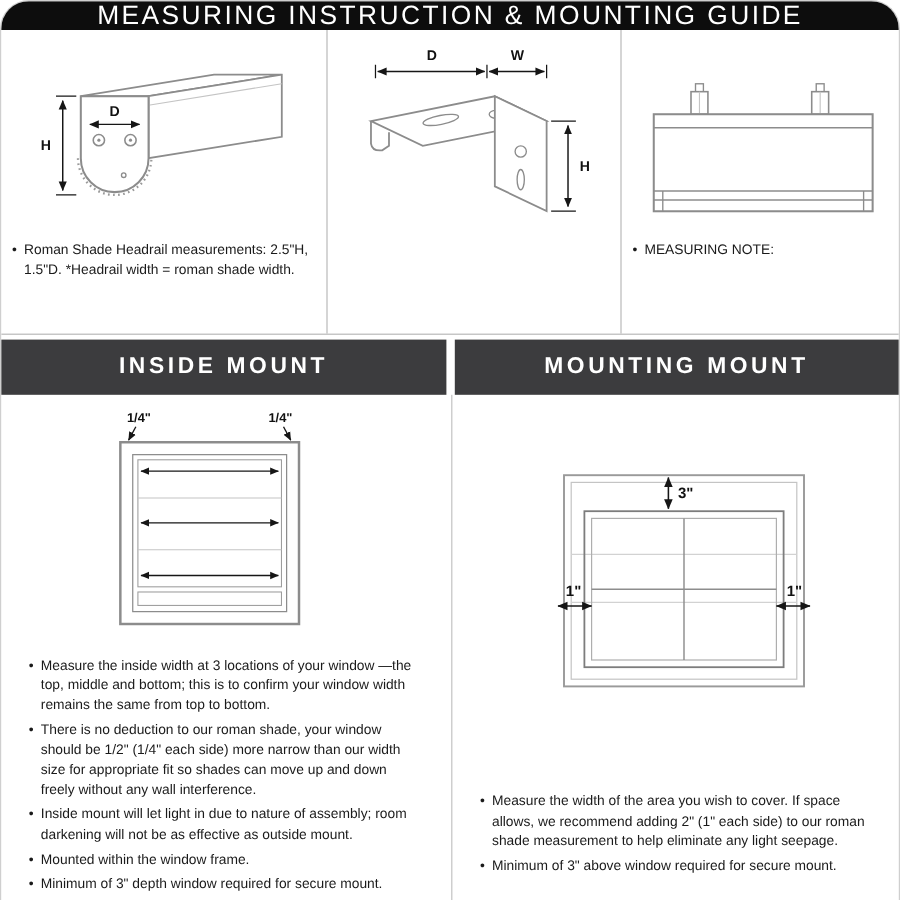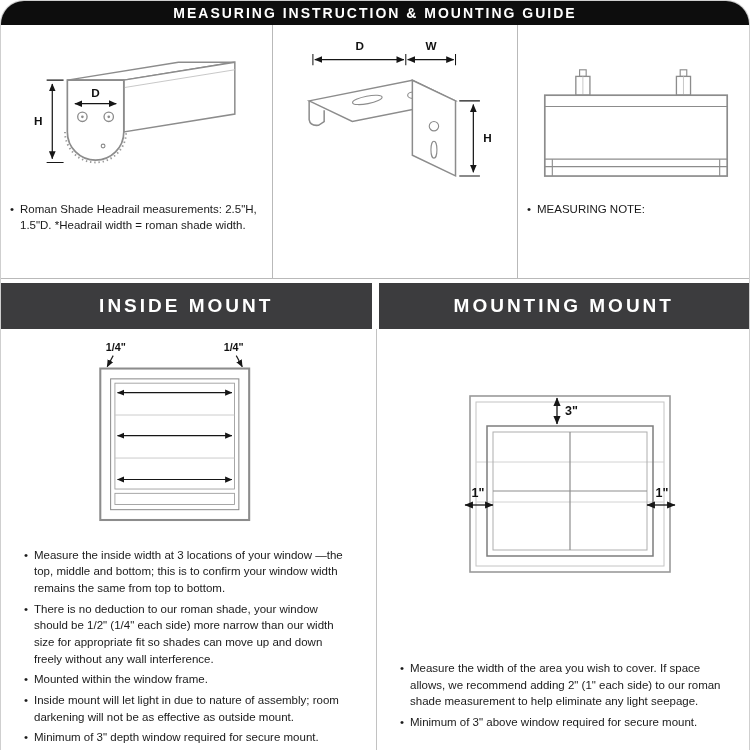--- a/index.html
+++ b/index.html
@@ -4,21 +4,21 @@
 <style>
   html,body{margin:0;padding:0;background:#fff;}
   .page{
     width:750px;height:750px;margin:0 auto;position:relative;
     background:#fff;border:1px solid #cfcfcf;border-bottom:none;
     border-radius:24px 24px 0 0;overflow:hidden;box-sizing:border-box;
     font-family:"Liberation Sans",sans-serif;color:#1a1a1a;
   }
   
   .title-bar{background:#0d0d0d;height:24px;display:flex;align-items:center;justify-content:center;}
-  .title-bar h1{margin:0;color:#fff;font-size:14px;font-weight:700;letter-spacing:2px;white-space:nowrap;}
+  .title-bar h1{margin:0;color:#fff;font-size:22px;font-weight:400;letter-spacing:2px;white-space:nowrap;}
   
   .top-section{display:flex;height:254px;border-bottom:1px solid #b9b9b9;box-sizing:border-box;}
   .spec-col{display:flex;flex-direction:column;padding:5px 8px 6px 8px;box-sizing:border-box;}
   .spec-col.c1{flex:0 0 271px;}
   .spec-col.c2{flex:0 0 244px;border-left:1px solid #b9b9b9;}
   .spec-col.c3{flex:1;border-left:1px solid #b9b9b9;}
   .spec-col svg{display:block;margin:0 auto;}
   .note{position:relative;padding-left:11px;font-size:11.5px;line-height:1.42;margin-top:3px;}
   .note::before{content:"\2022";position:absolute;left:1px;top:0;}
   .note .nb-body{margin-top:0;}
@@ -179,22 +179,22 @@
         <line x1="102" y1="136" x2="241" y2="136" class="faint"></line>
         <rect x="102" y="177" width="139" height="13" stroke="#9a9a9a" fill="none" stroke-width="1"></rect>
 
         <line class="dim-line" x1="105" y1="60" x2="238" y2="60" marker-start="url(#arD)" marker-end="url(#arD)"></line>
         <line class="dim-line" x1="105" y1="110" x2="238" y2="110" marker-start="url(#arD)" marker-end="url(#arD)"></line>
         <line class="dim-line" x1="105" y1="161" x2="238" y2="161" marker-start="url(#arD)" marker-end="url(#arD)"></line>
       </svg>
       <ul class="bullets">
         <li>Measure the inside width at 3 locations of your window —the top, middle and bottom; this is to confirm your window width remains the same from top to bottom.</li>
         <li>There is no deduction to our roman shade, your window should be 1/2" (1/4" each side) more narrow than our width size for appropriate fit so shades can move up and down freely without any wall interference.</li>
+        <li>Inside mount will let light in due to nature of assembly; room darkening will not be as effective as outside mount.</li>
         <li>Mounted within the window frame.</li>
-        <li>Inside mount will let light in due to nature of assembly; room darkening will not be as effective as outside mount.</li>
         <li>Minimum of 3" depth window required for secure mount.</li>
       </ul>
     </div>
 
     <div class="mount-col right">
       <svg width="375" height="200" viewBox="0 0 375 200">
         <defs>
           <marker id="arE" viewBox="0 0 8 8" refX="7.5" refY="4" markerWidth="6.5" markerHeight="6.5" orient="auto-start-reverse">
             <path d="M0,0.6 L8,4 L0,7.4 Z" fill="#161616"></path>
           </marker>

